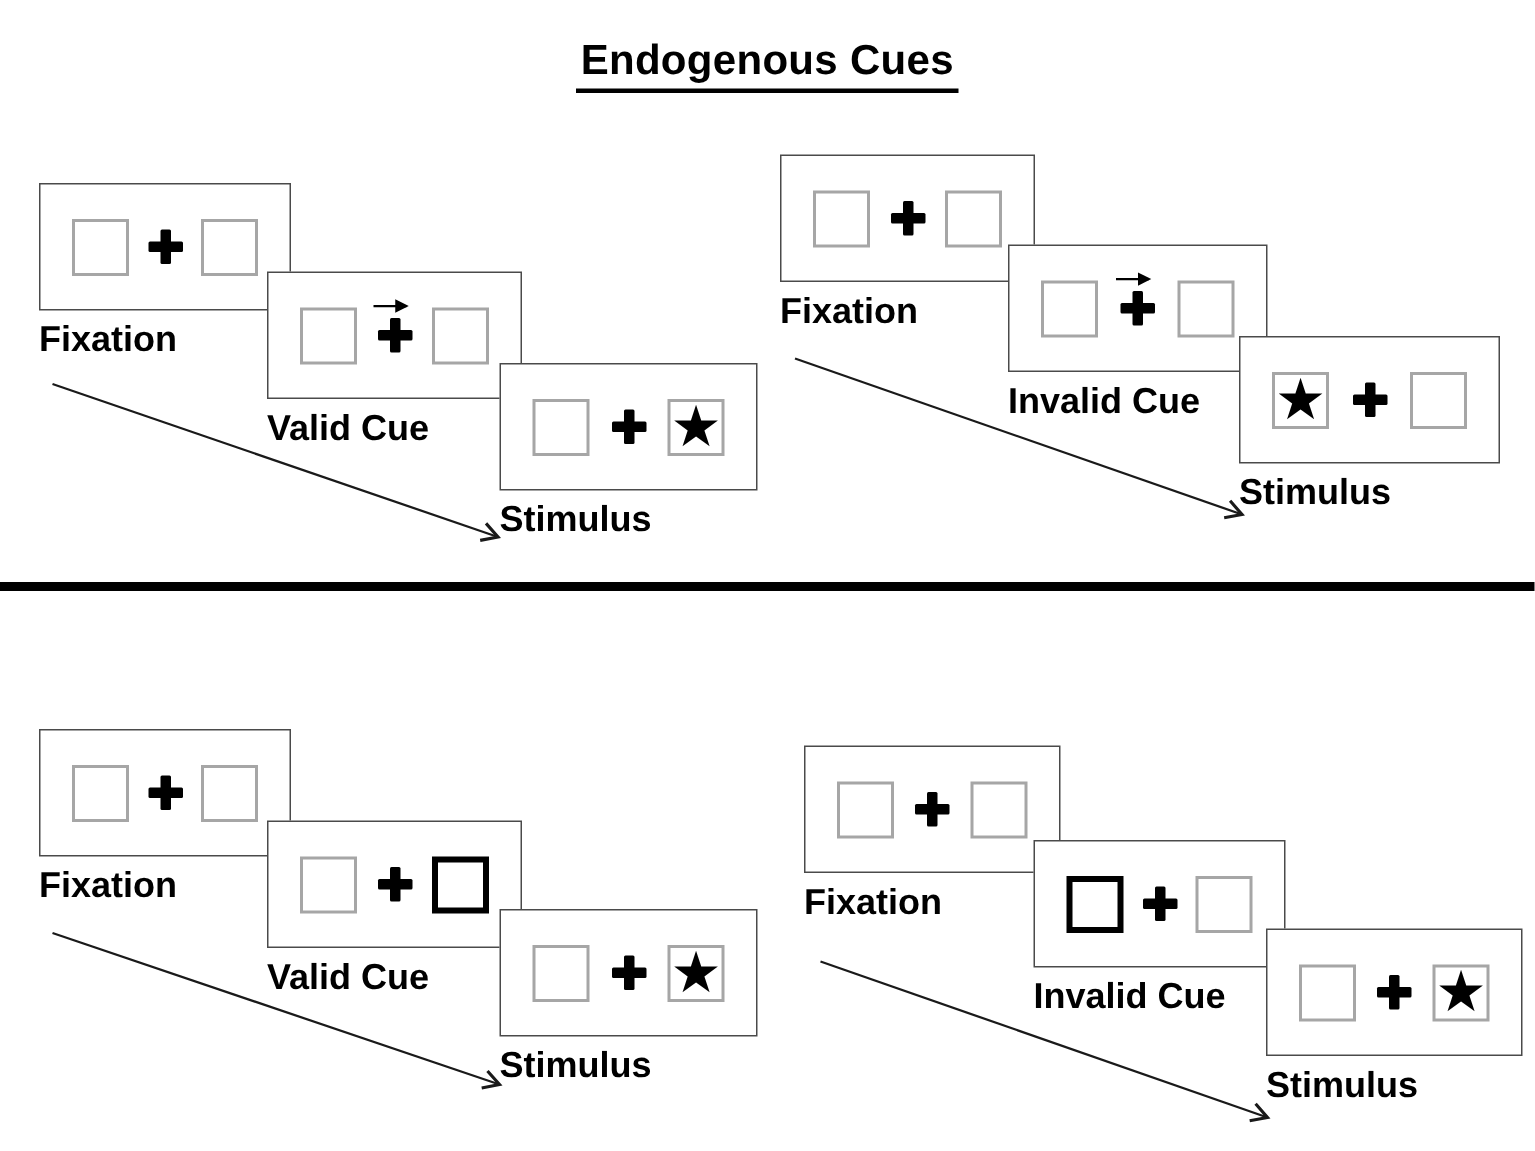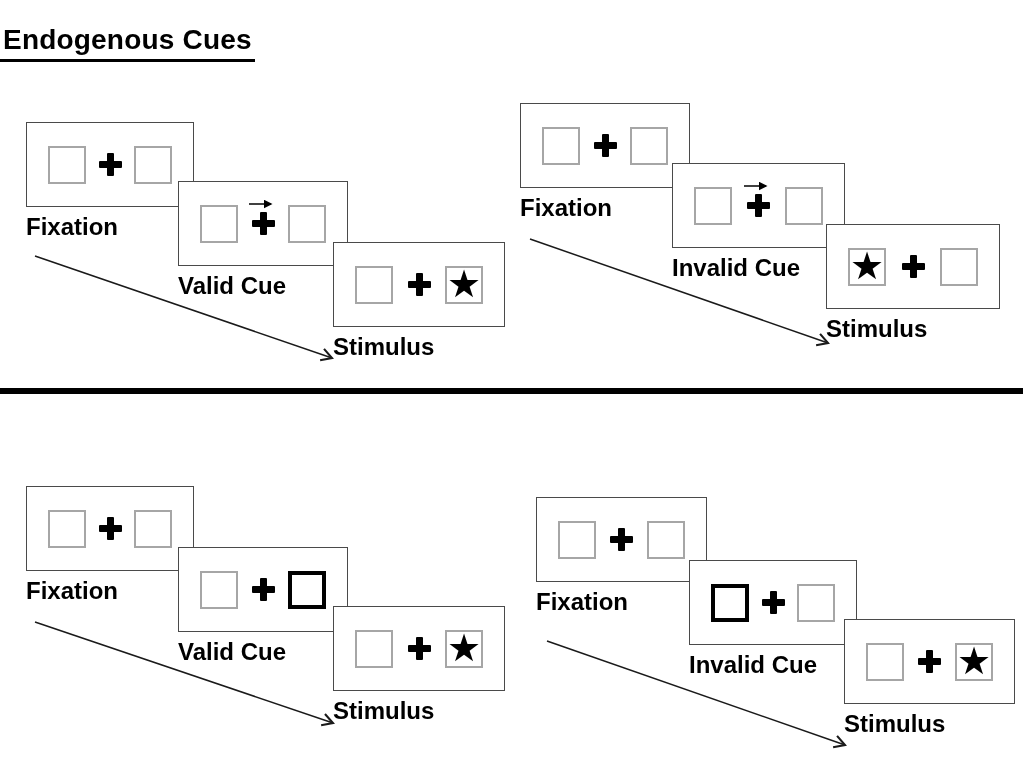--- a/index.html
+++ b/index.html
@@ -6,21 +6,21 @@
   body {
     width: 1023px; height: 767px;
     background: #ffffff;
     font-family: "Liberation Sans", sans-serif;
     overflow: hidden;
   }
   #stage { position: relative; width: 1023px; height: 767px; background: #fff; }
 
   .section-title {
     position: absolute; left: 0; width: 100%;
-    font-size: 28px; font-weight: bold; color: #000;
+    text-align: center; font-size: 28px; font-weight: bold; color: #000;
     letter-spacing: 0.2px;
   }
   .section-title .underlined {
     display: inline-block;
     padding: 0 3px 3px 3px;
     border-bottom: 3px solid #000;
   }
 
   .divider {
     position: absolute; left: 0; top: 388px;

